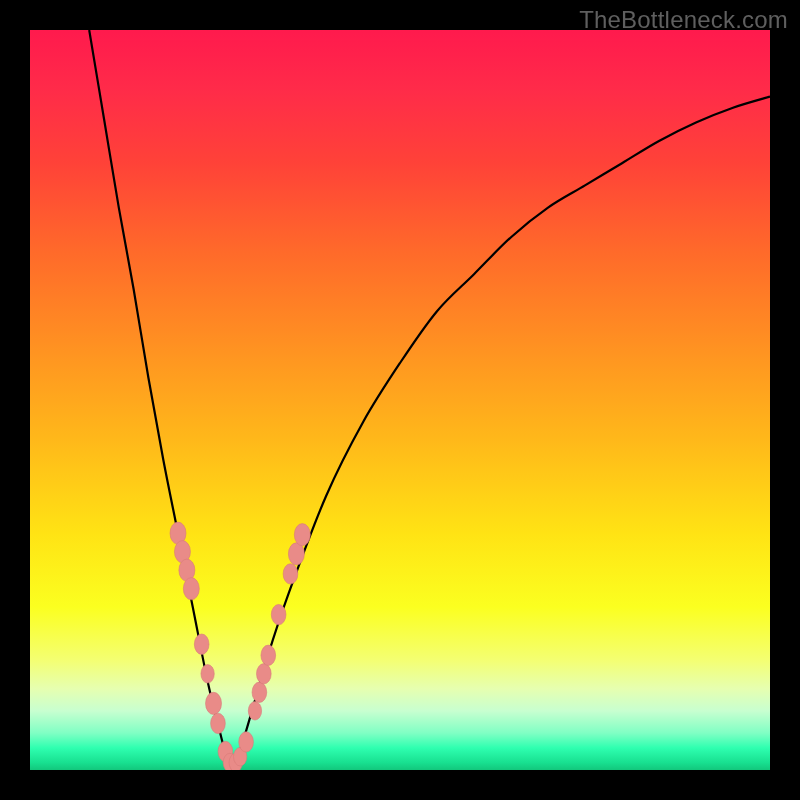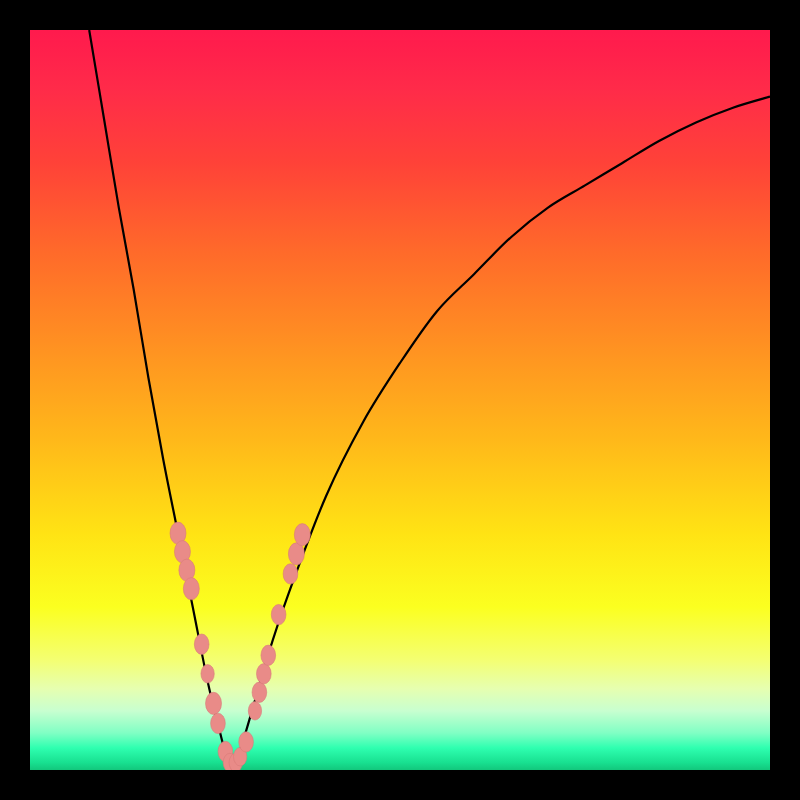--- a/index.html
+++ b/index.html
@@ -56,20 +56,21 @@
     left: 0;
     top: 0;
     width: 740px;
     height: 740px;
   }
 </style>
 </head>
 <body>
 
 <div class="chart-container">
+  <div class="watermark">TheBottleneck.com</div>
   <div class="plot-area">
     <svg class="curves" viewBox="0 0 740 740" preserveAspectRatio="none">
       <path id="left-branch-path" fill="none" stroke-width="2.2" d="M 59.20 0.00 C 61.67 14.80, 69.07 59.20, 74.00 88.80 C 78.93 118.40, 83.87 149.23, 88.80 177.60 C 93.73 205.97, 98.67 230.63, 103.60 259.00 C 108.53 287.37, 113.47 319.43, 118.40 347.80 C 123.33 376.17, 128.27 403.30, 133.20 429.20 C 138.13 455.10, 143.07 478.53, 148.00 503.20 C 152.93 527.87, 157.87 552.53, 162.80 577.20 C 167.73 601.87, 173.04 630.23, 177.60 651.20 C 182.16 672.17, 187.10 690.67, 190.18 703.00 C 193.26 715.33, 194.13 719.03, 196.10 725.20 C 198.07 731.37, 201.03 737.53, 202.02 740.00" stroke="#000000"></path>
       <path id="right-branch-path" fill="none" stroke-width="2.2" d="M 202.02 740.00 C 203.50 736.30, 207.57 727.67, 210.90 717.80 C 214.23 707.93, 217.68 695.60, 222.00 680.80 C 226.32 666.00, 230.63 648.73, 236.80 629.00 C 242.97 609.27, 249.13 589.53, 259.00 562.40 C 268.87 535.27, 283.67 494.57, 296.00 466.20 C 308.33 437.83, 320.67 414.40, 333.00 392.20 C 345.33 370.00, 357.67 351.50, 370.00 333.00 C 382.33 314.50, 394.67 296.00, 407.00 281.20 C 419.33 266.40, 431.67 256.53, 444.00 244.20 C 456.33 231.87, 468.67 218.30, 481.00 207.20 C 493.33 196.10, 505.67 186.23, 518.00 177.60 C 530.33 168.97, 542.67 162.80, 555.00 155.40 C 567.33 148.00, 579.67 140.60, 592.00 133.20 C 604.33 125.80, 616.67 117.78, 629.00 111.00 C 641.33 104.22, 653.67 98.05, 666.00 92.50 C 678.33 86.95, 690.67 82.02, 703.00 77.70 C 715.33 73.38, 733.83 68.45, 740.00 66.60" stroke="#000000"></path>
       <g id="markers-group">
           <ellipse cx="148.00" cy="503.20" rx="7.99" ry="11.10" fill="#e98b88" stroke="#d97b78" stroke-width="0.6"></ellipse>
           <ellipse cx="152.44" cy="521.70" rx="7.99" ry="11.10" fill="#e98b88" stroke="#d97b78" stroke-width="0.6"></ellipse>
           <ellipse cx="156.88" cy="540.20" rx="7.99" ry="11.10" fill="#e98b88" stroke="#d97b78" stroke-width="0.6"></ellipse>
           <ellipse cx="161.32" cy="558.70" rx="7.99" ry="11.10" fill="#e98b88" stroke="#d97b78" stroke-width="0.6"></ellipse>
           <ellipse cx="171.68" cy="614.20" rx="7.33" ry="10.18" fill="#e98b88" stroke="#d97b78" stroke-width="0.6"></ellipse>

